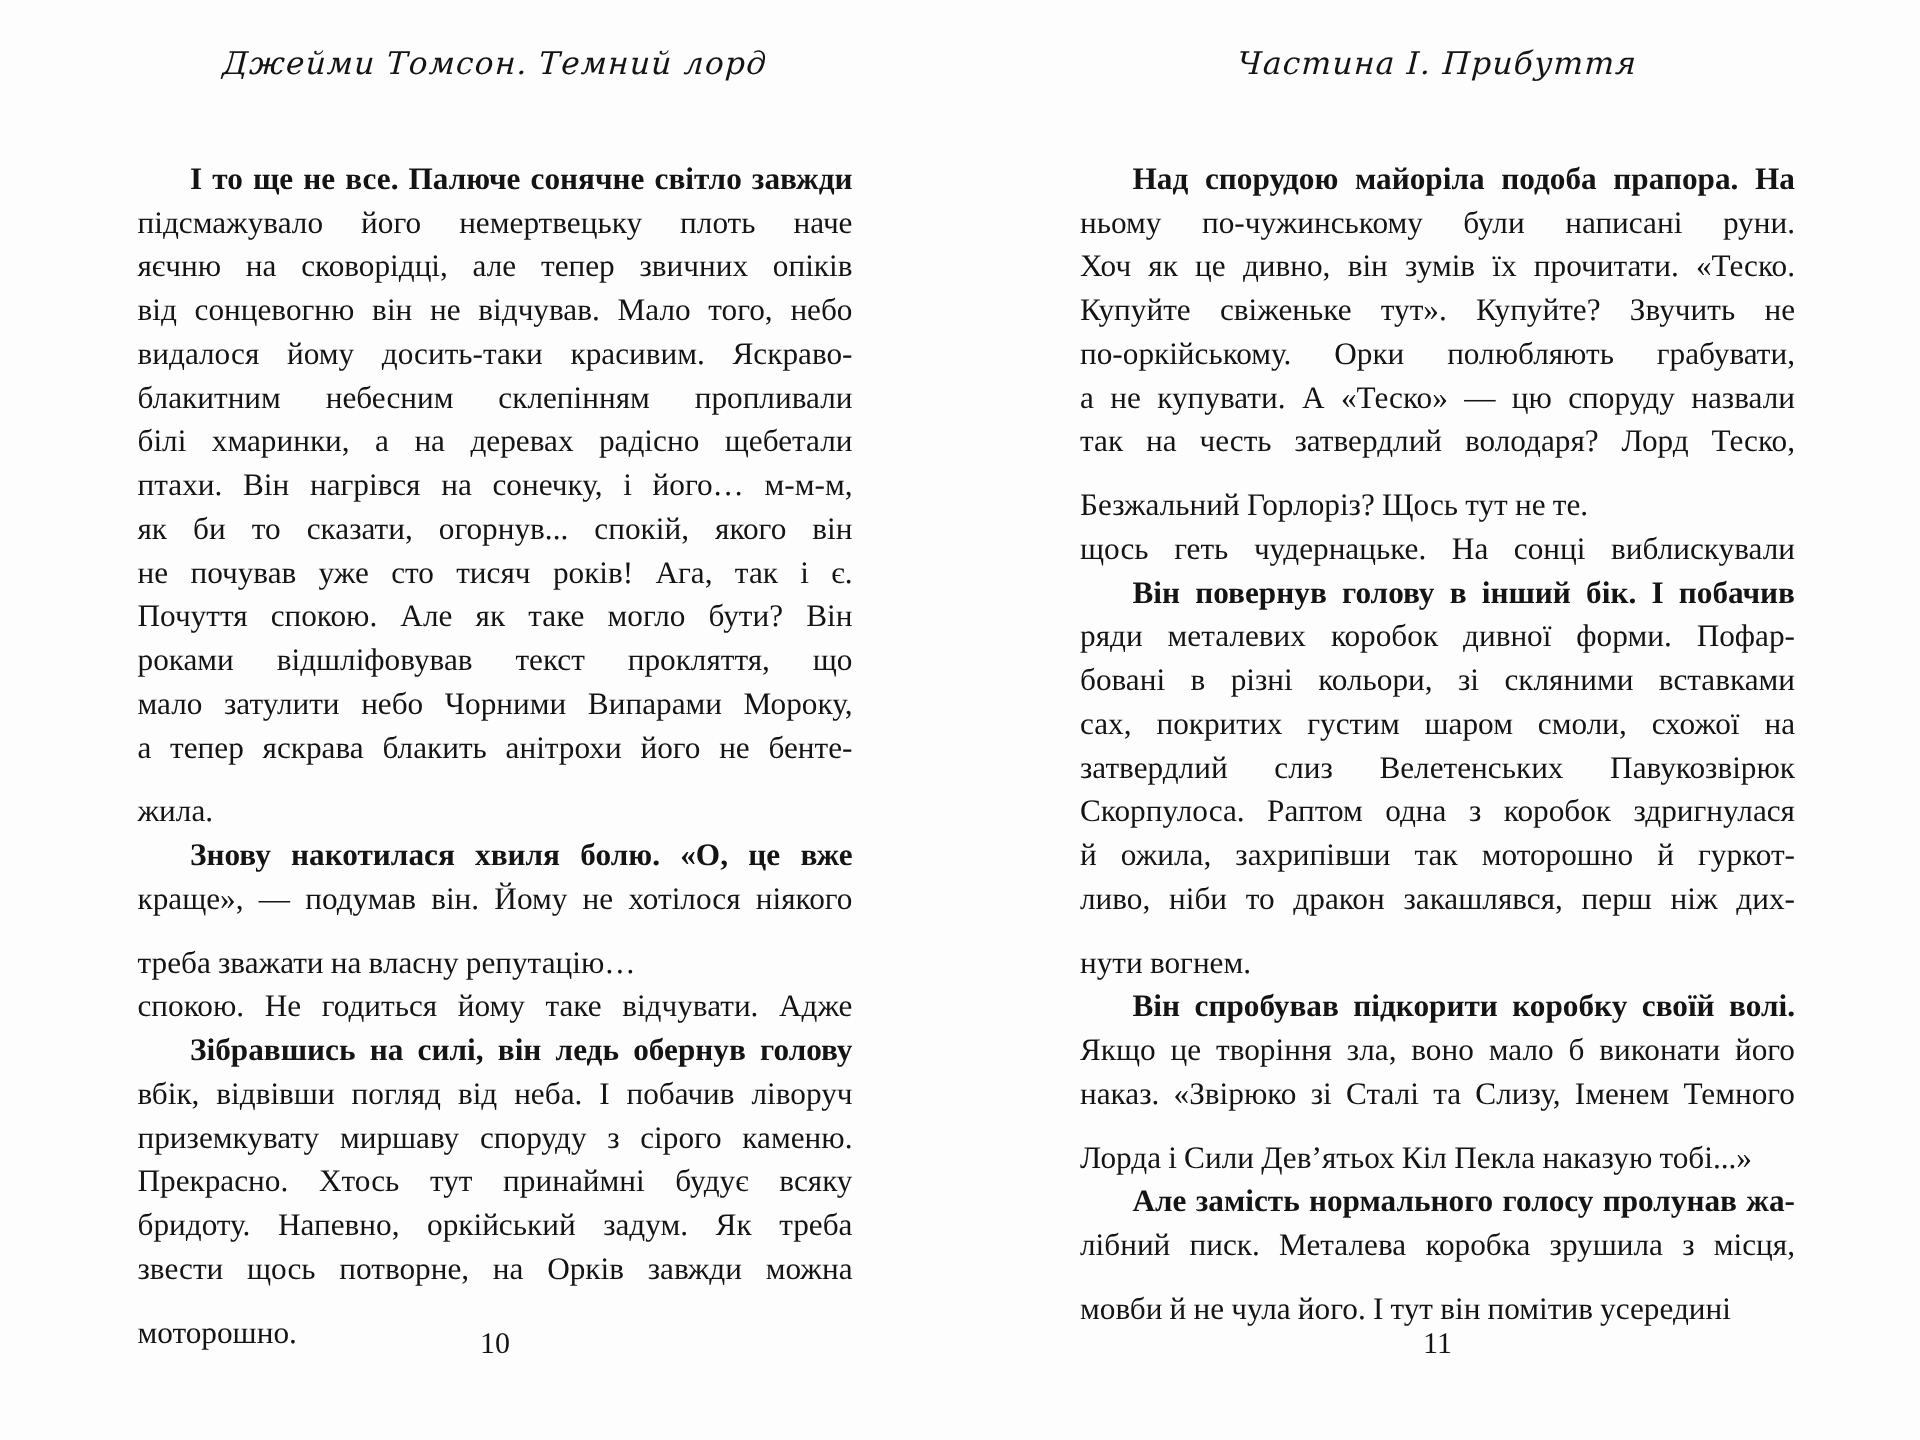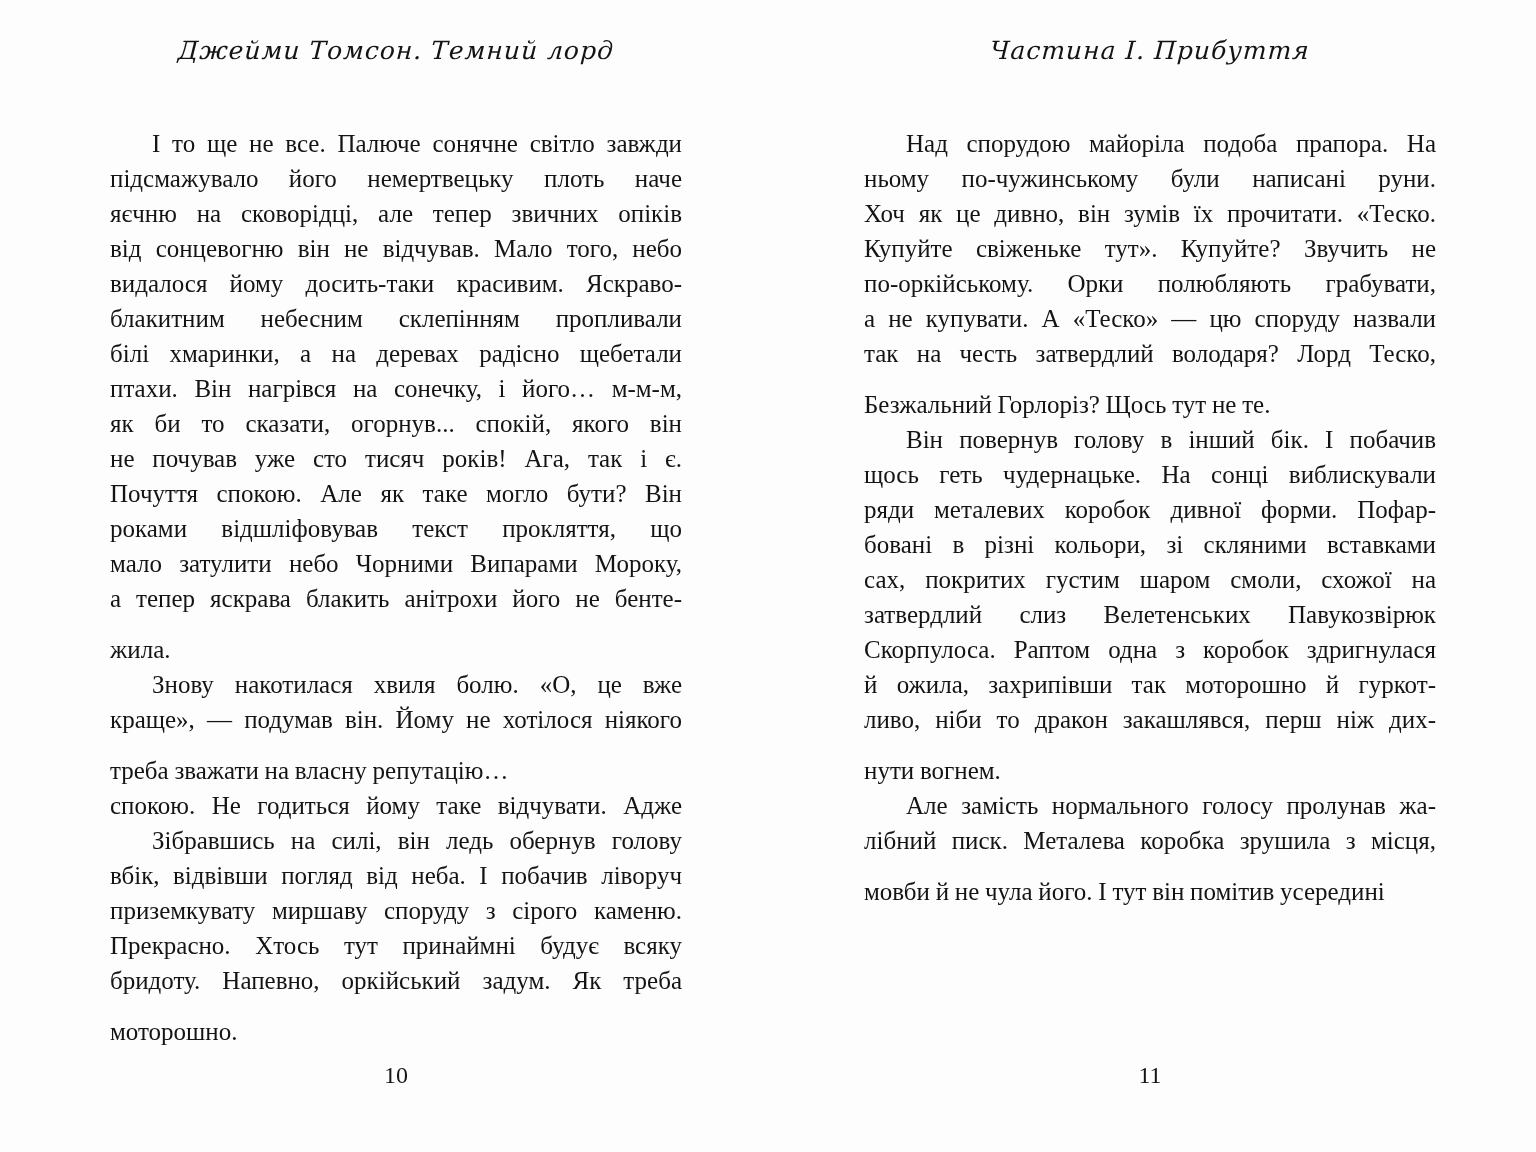--- a/index.html
+++ b/index.html
@@ -34,21 +34,21 @@
     line-height: 35px;
     word-spacing: -0.5px;
     color: #141414;
   }
   .para { margin: 0; }
   .line {
     text-align: justify;
     text-align-last: justify;
     white-space: normal;
   }
-  .line.first { text-indent: 42px; }
+  .line.first { text-indent: 42px; font-weight: bold; }
   .line.last  { text-align-last: left; margin-top: 16px; }
   .page-number {
     position: absolute; top: 1062px; left: 0; right: 0;
     text-align: center;
     font-size: 24px;
     color: #141414;
   }
 </style>
 </head>
 <body>
@@ -80,50 +80,57 @@
           <div class="line">краще», — подумав він. Йому не хотілося ніякого</div>
           <div class="line last">треба зважати на власну репутацію…</div>
           <div class="line">спокою. Не годиться йому таке відчувати. Адже</div>
         </div>
         <div class="para">
           <div class="line first">Зібравшись на силі, він ледь обернув голову</div>
           <div class="line">вбік, відвівши погляд від неба. І побачив ліворуч</div>
           <div class="line">приземкувату миршаву споруду з сірого каменю.</div>
           <div class="line">Прекрасно. Хтось тут принаймні будує всяку</div>
           <div class="line">бридоту. Напевно, оркійський задум. Як треба</div>
+          <div class="line">звести щось потворне, на Орків завжди можна</div>
           <div class="line last">моторошно.</div>
         </div>
       </div>
     <div class="page-number">10</div>
   </section>
 
   <section class="page right">
     <div class="running-header">Частина I. Прибуття</div>
     <div class="page-body">
         <div class="para">
           <div class="line first">Над спорудою майоріла подоба прапора. На</div>
           <div class="line">ньому по-чужинському були написані руни.</div>
           <div class="line">Хоч як це дивно, він зумів їх прочитати. «Теско.</div>
           <div class="line">Купуйте свіженьке тут». Купуйте? Звучить не</div>
           <div class="line">по-оркійському. Орки полюбляють грабувати,</div>
           <div class="line">а не купувати. А «Теско» — цю споруду назвали</div>
           <div class="line">так на честь затвердлий володаря? Лорд Теско,</div>
           <div class="line last">Безжальний Горлоріз? Щось тут не те.</div>
         </div>
         <div class="para">
+          <div class="line">щось геть чудернацьке. На сонці виблискували</div>
           <div class="line first">Він повернув голову в інший бік. І побачив</div>
-          <div class="line">щось геть чудернацьке. На сонці виблискували</div>
           <div class="line">ряди металевих коробок дивної форми. Пофар-</div>
           <div class="line">бовані в різні кольори, зі скляними вставками</div>
           <div class="line">сах, покритих густим шаром смоли, схожої на</div>
           <div class="line">затвердлий слиз Велетенських Павукозвірюк</div>
           <div class="line">Скорпулоса. Раптом одна з коробок здригнулася</div>
           <div class="line">й ожила, захрипівши так моторошно й гуркот-</div>
           <div class="line">ливо, ніби то дракон закашлявся, перш ніж дих-</div>
           <div class="line last">нути вогнем.</div>
+        </div>
+        <div class="para">
+          <div class="line first">Він спробував підкорити коробку своїй волі.</div>
+          <div class="line">Якщо це творіння зла, воно мало б виконати його</div>
+          <div class="line">наказ. «Звірюко зі Сталі та Слизу, Іменем Темного</div>
+          <div class="line last">Лорда і Сили Дев’ятьох Кіл Пекла наказую тобі...»</div>
         </div>
         <div class="para">
           <div class="line first">Але замість нормального голосу пролунав жа-</div>
           <div class="line">лібний писк. Металева коробка зрушила з місця,</div>
           <div class="line last">мовби й не чула його. І тут він помітив усередині</div>
         </div>
       </div>
     <div class="page-number">11</div>
   </section>
 

